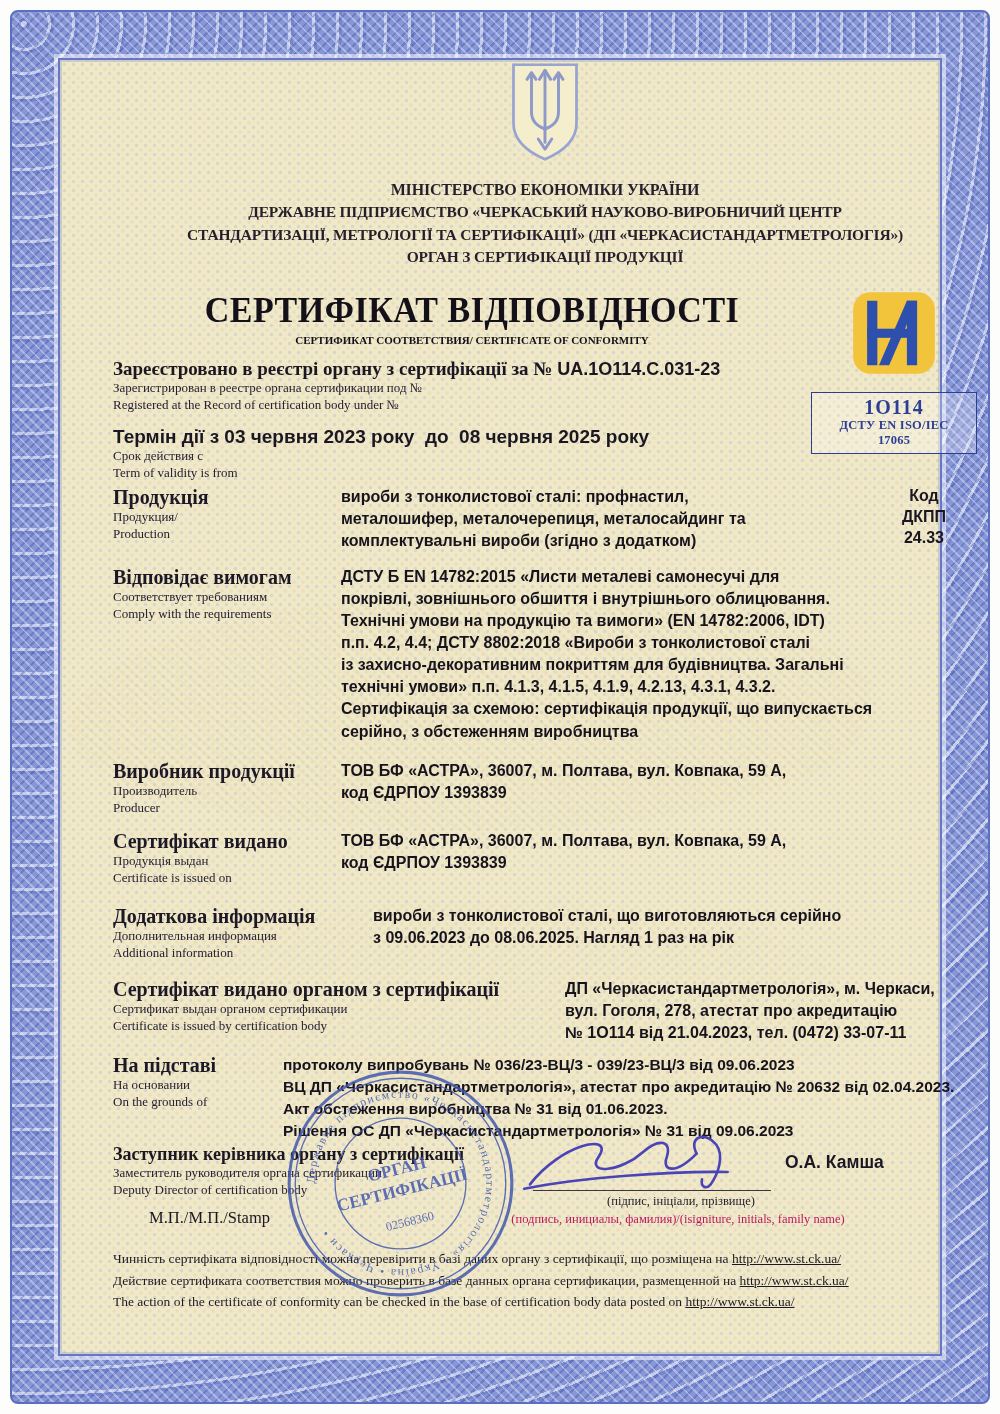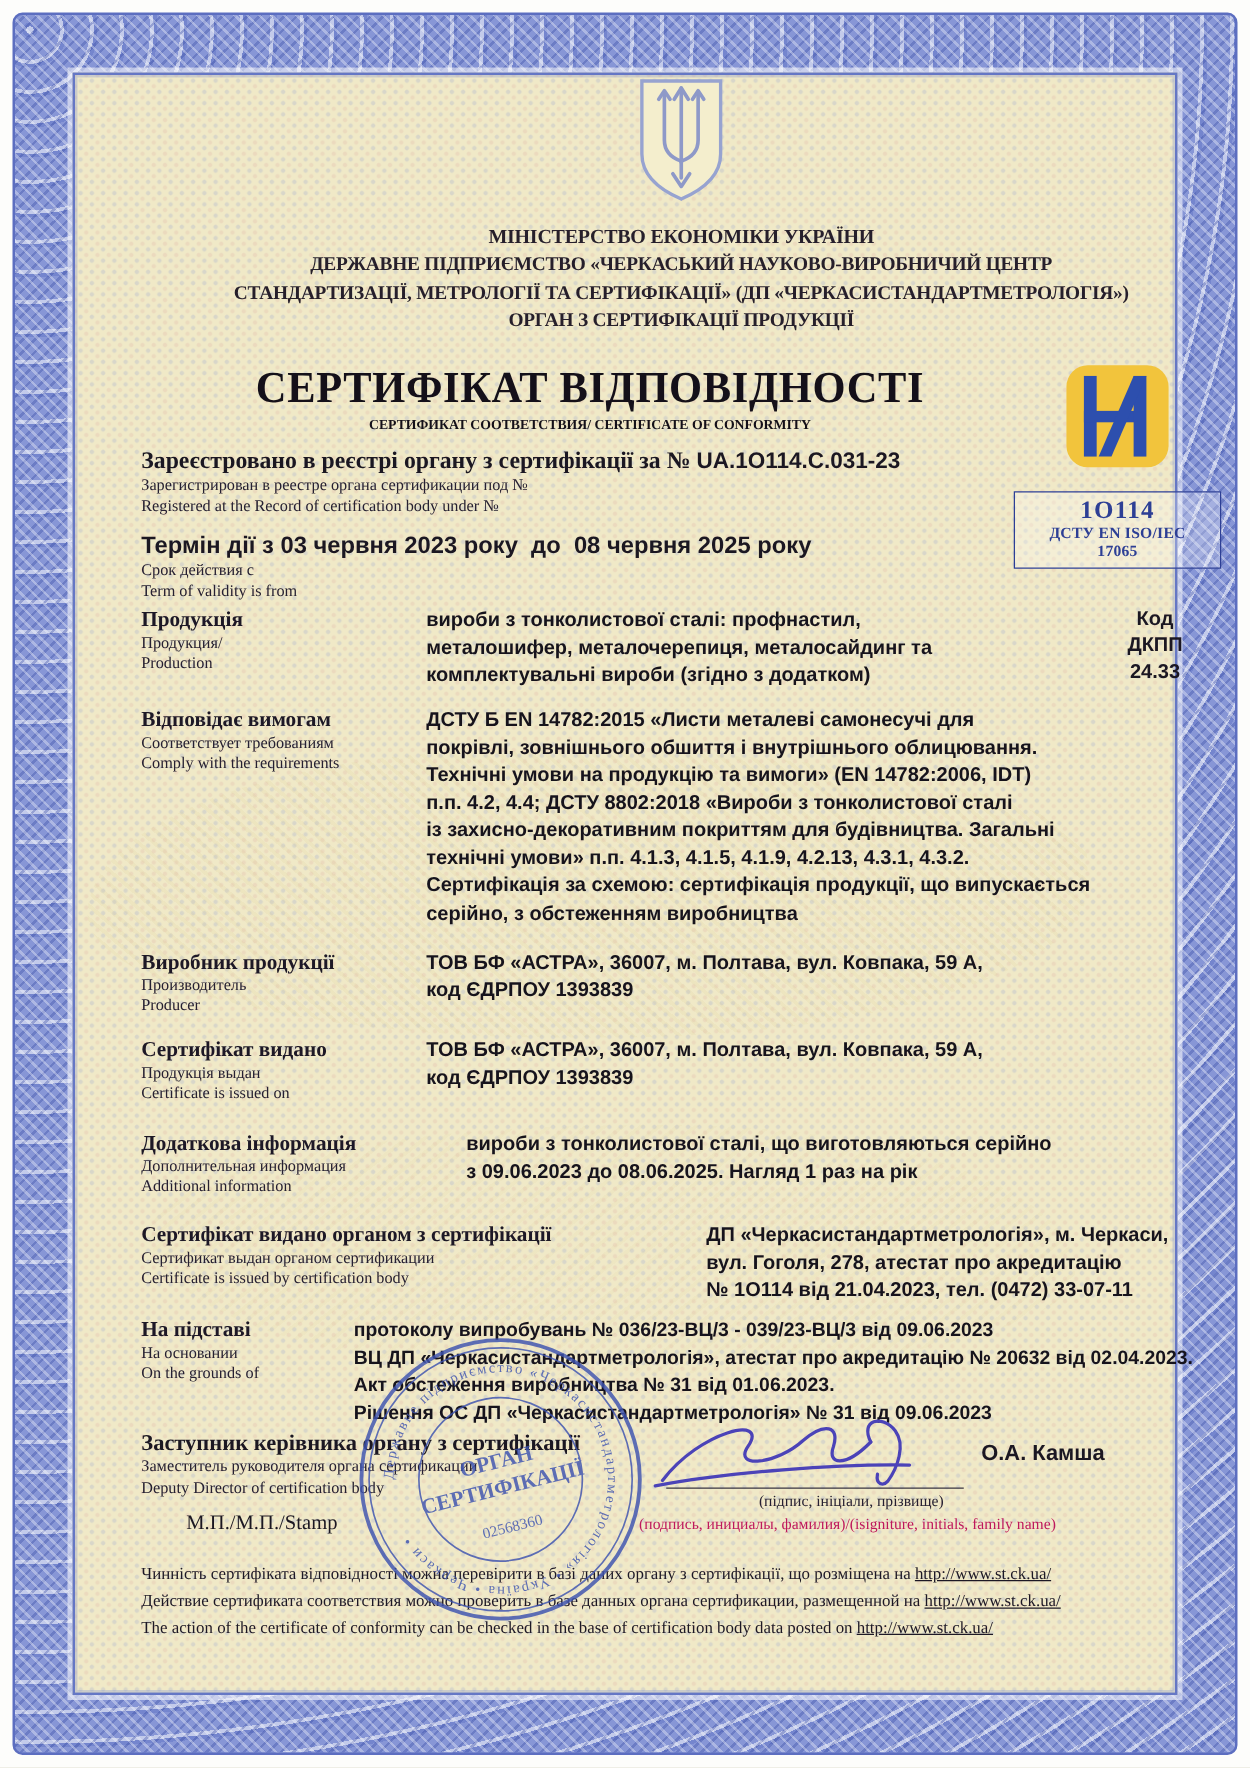--- a/index.html
+++ b/index.html
@@ -56,21 +56,21 @@
 
   .row{position:absolute;left:6px;right:6px;display:grid;grid-template-columns:222px 1fr;column-gap:6px;}
   .row-product{top:424px;grid-template-columns:222px 1fr 106px;}
   .row-req{top:504px;}
   .row-producer{top:698px;}
   .row-issuedto{top:768px;}
   .row-add{top:843px;gap:38px;}
   .row-issuedby{top:916px;grid-template-columns:446px 1fr;}
   .row-grounds{top:992px;grid-template-columns:164px 1fr;}
 
-  .flabel{font-size:17px;font-weight:700;line-height:1.15;color:#1d1826;}
+  .flabel{font-size:20px;font-weight:700;line-height:1.15;color:#1d1826;}
   .value{font-family:"Liberation Sans",sans-serif;font-size:16px;font-weight:700;
     line-height:1.38;color:#16131c;white-space:pre-wrap;}
   .value-sm{font-size:15.5px;line-height:1.42;}
   .code-block{font-family:"Liberation Sans",sans-serif;font-size:16px;font-weight:700;
     text-align:center;white-space:pre-wrap;line-height:1.3;}
 
   .sig-area{position:absolute;top:1082px;left:6px;right:6px;height:140px;}
   .sig-pos{font-size:18px;font-weight:700;}
   .sig-mp{position:absolute;left:36px;top:64px;font-size:16.5px;}
   .sig-line{position:absolute;left:420px;top:46px;width:238px;border-bottom:1.5px solid #3a3442;}

